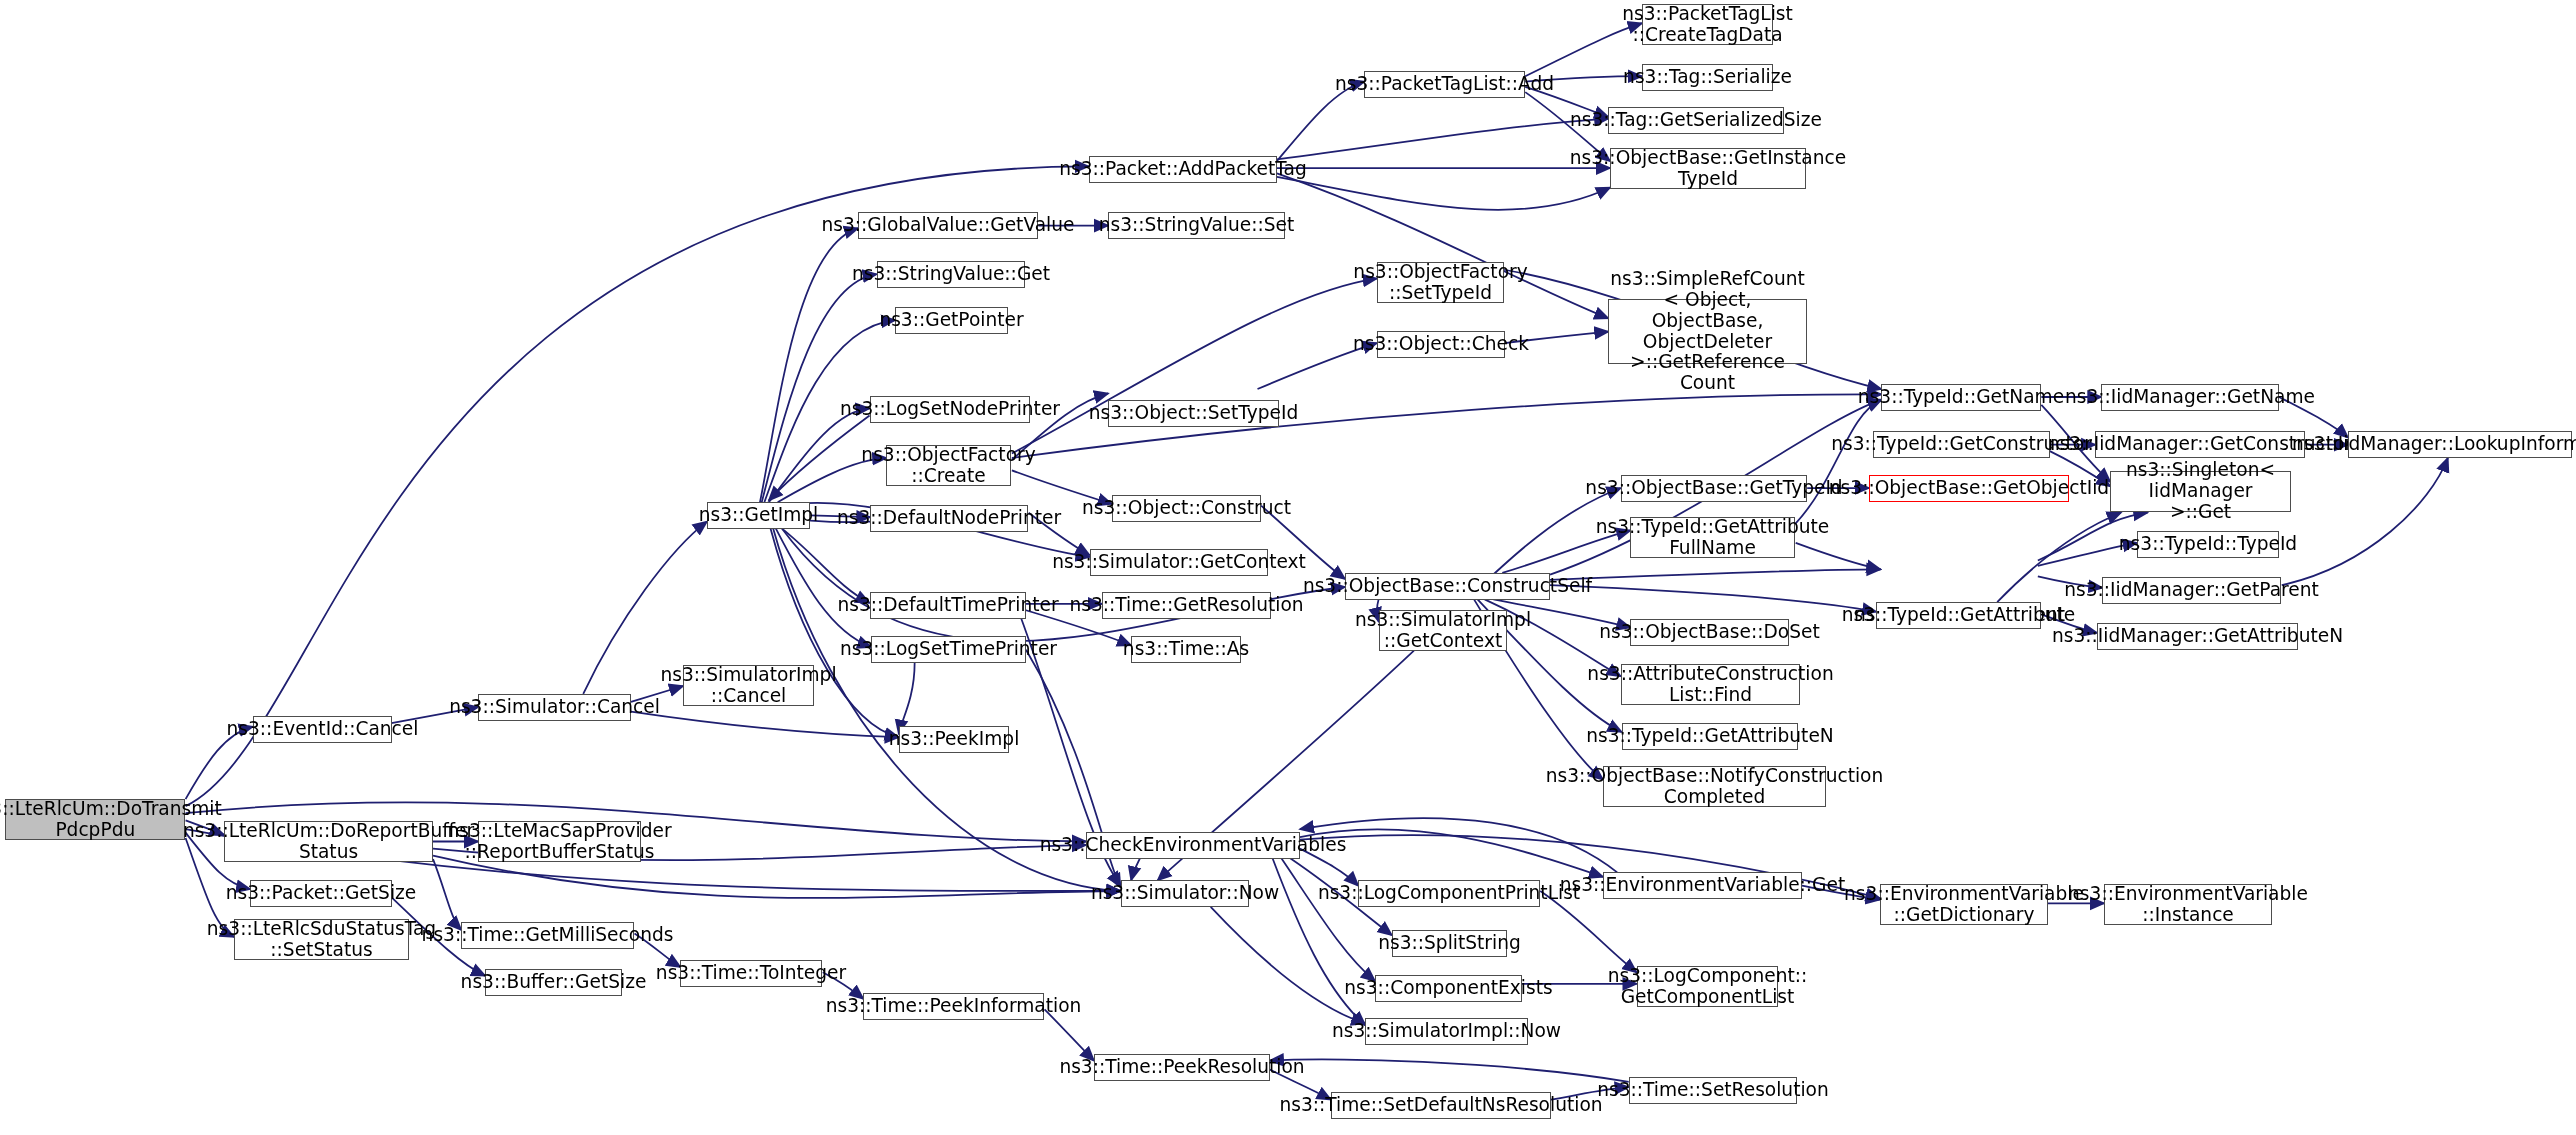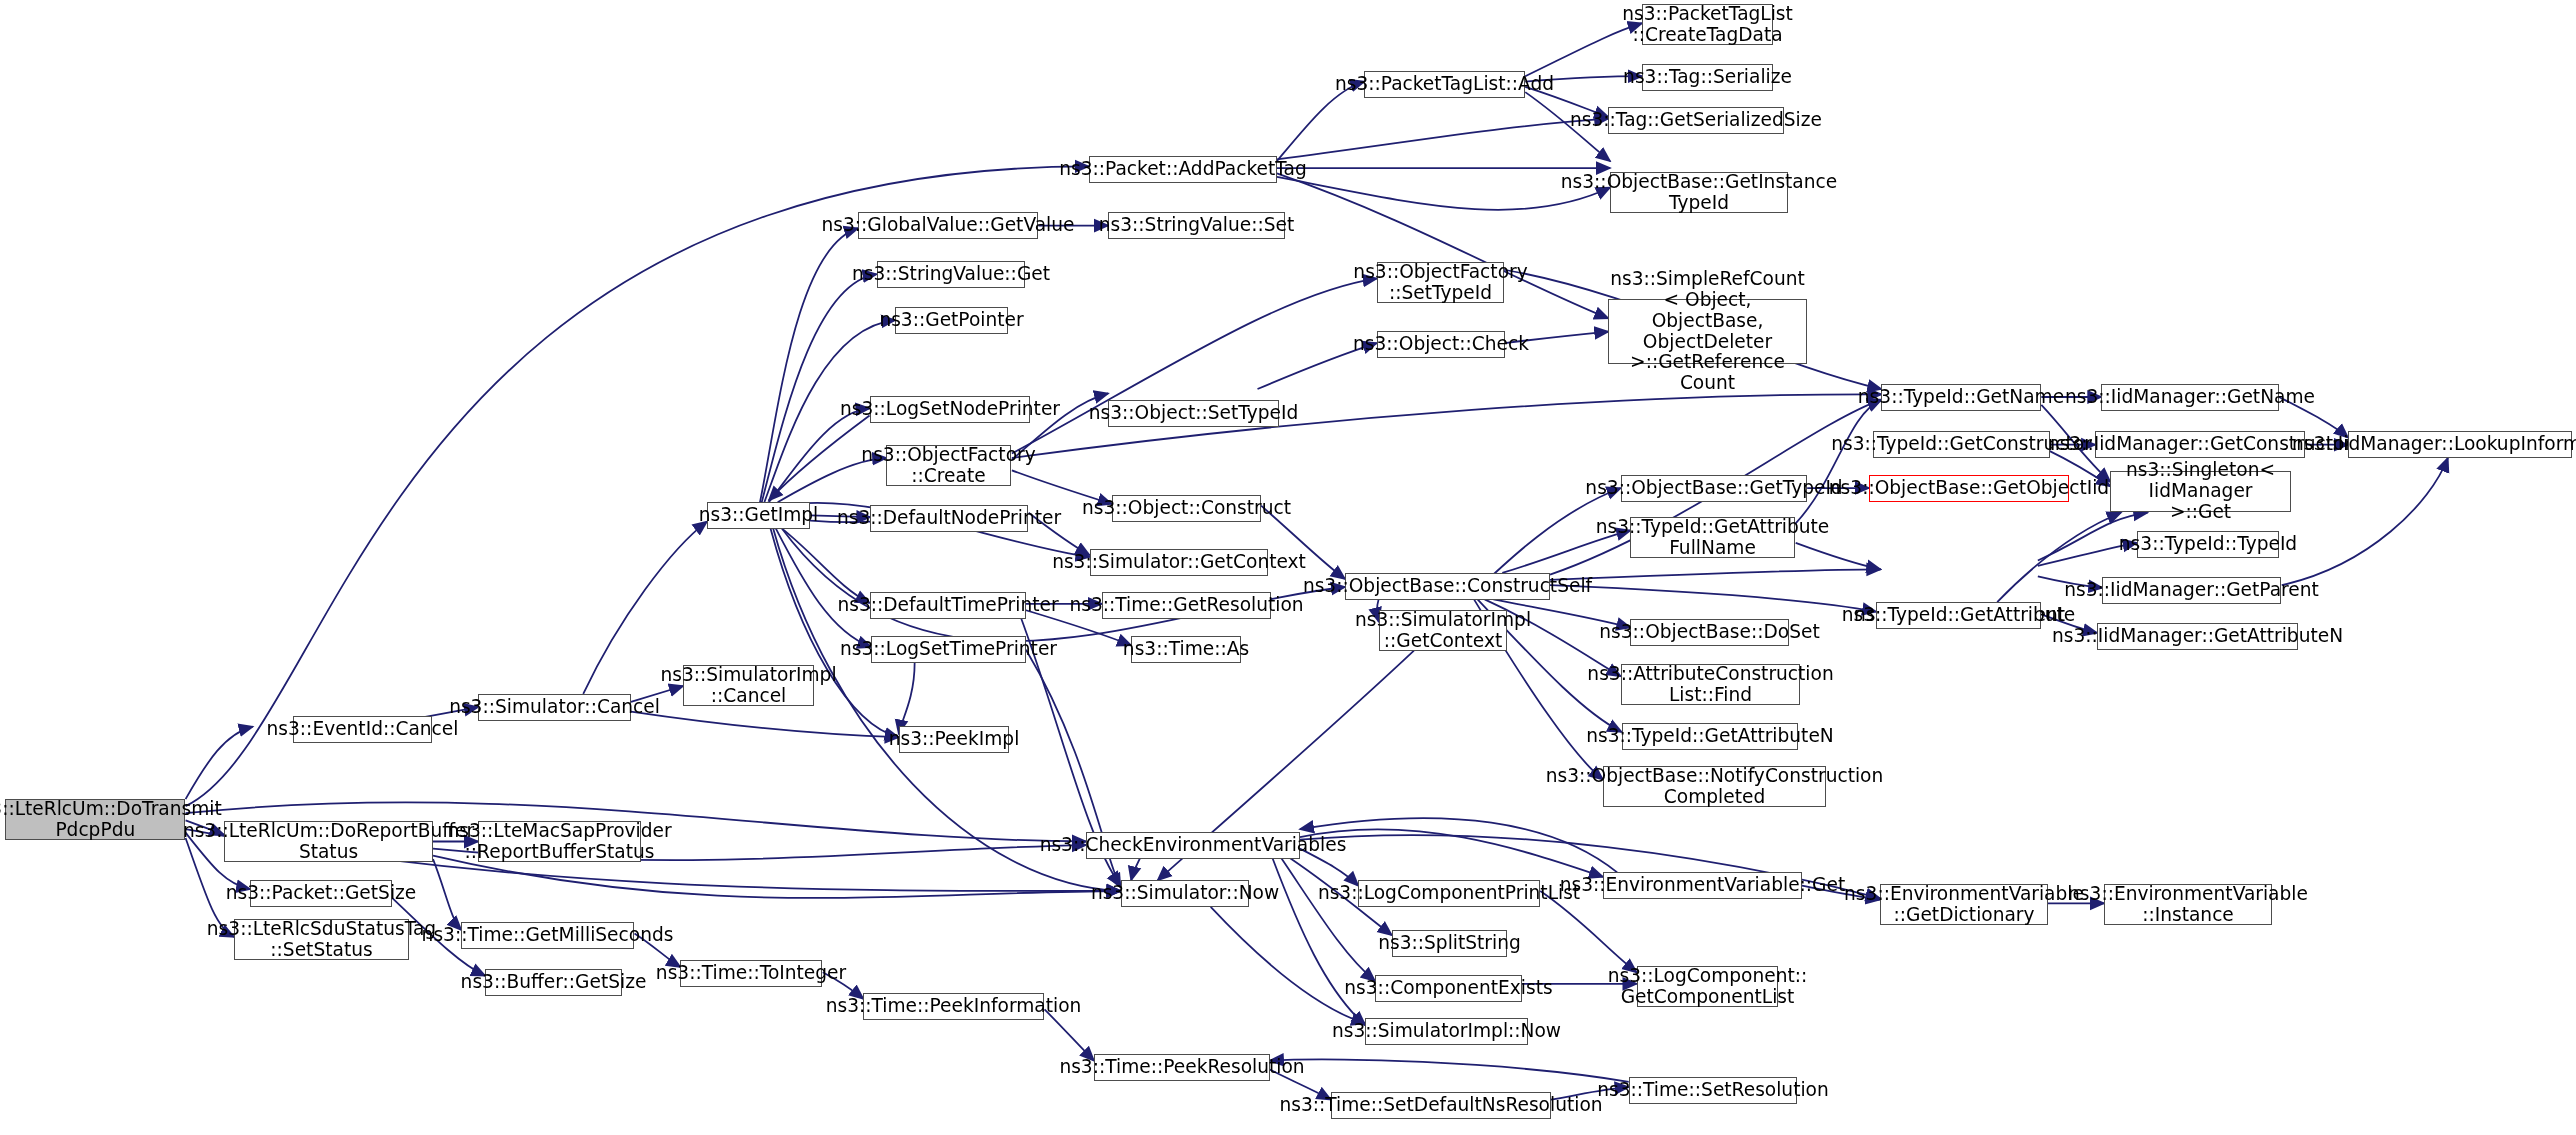--- a/index.html
+++ b/index.html
@@ -147,21 +147,21 @@
   <div id="node-layer">
       <div class="node root" style="left: 5.3px; top: 799px; width: 180px; height: 41px;">ns3::LteRlcUm::DoTransmit
 PdcpPdu</div>
       <div class="node" style="left: 224px; top: 821px; width: 209px; height: 41px;">ns3::LteRlcUm::DoReportBuffer
 Status</div>
       <div class="node" style="left: 478px; top: 821px; width: 163px; height: 41px;">ns3::LteMacSapProvider
 ::ReportBufferStatus</div>
       <div class="node" style="left: 250px; top: 880px; width: 142px; height: 26.5px;">ns3::Packet::GetSize</div>
       <div class="node" style="left: 234px; top: 919px; width: 175px; height: 41px;">ns3::LteRlcSduStatusTag
 ::SetStatus</div>
-      <div class="node" style="left: 253px; top: 716px; width: 139px; height: 26.5px; margin-left: 40px;">ns3::EventId::Cancel</div>
+      <div class="node" style="left: 253px; top: 716px; width: 139px; height: 26.5px;">ns3::EventId::Cancel</div>
       <div class="node" style="left: 478px; top: 694px; width: 153px; height: 26.5px;">ns3::Simulator::Cancel</div>
       <div class="node" style="left: 683px; top: 665px; width: 131px; height: 41px;">ns3::SimulatorImpl
 ::Cancel</div>
       <div class="node" style="left: 461px; top: 922px; width: 173px; height: 26.5px;">ns3::Time::GetMilliSeconds</div>
       <div class="node" style="left: 485px; top: 969px; width: 137px; height: 26.5px;">ns3::Buffer::GetSize</div>
       <div class="node" style="left: 680px; top: 960px; width: 142px; height: 26.5px;">ns3::Time::ToInteger</div>
       <div class="node" style="left: 863px; top: 993px; width: 181px; height: 26.5px;">ns3::Time::PeekInformation</div>
       <div class="node" style="left: 1094px; top: 1054px; width: 176px; height: 26.5px;">ns3::Time::PeekResolution</div>
       <div class="node" style="left: 1331px; top: 1092px; width: 220px; height: 26.5px;">ns3::Time::SetDefaultNsResolution</div>
       <div class="node" style="left: 1629px; top: 1077px; width: 168px; height: 26.5px;">ns3::Time::SetResolution</div>
@@ -179,21 +179,21 @@
       <div class="node" style="left: 1102px; top: 592px; width: 169px; height: 26.5px;">ns3::Time::GetResolution</div>
       <div class="node" style="left: 871px; top: 636px; width: 155px; height: 26.5px;">ns3::LogSetTimePrinter</div>
       <div class="node" style="left: 1131px; top: 636px; width: 110px; height: 26.5px;">ns3::Time::As</div>
       <div class="node" style="left: 899px; top: 726px; width: 110px; height: 26.5px;">ns3::PeekImpl</div>
       <div class="node" style="left: 1089px; top: 156px; width: 188px; height: 26.5px;">ns3::Packet::AddPacketTag</div>
       <div class="node" style="left: 1364px; top: 71px; width: 161px; height: 26.5px;">ns3::PacketTagList::Add</div>
       <div class="node" style="left: 1642px; top: 4.4px; width: 131px; height: 41px;">ns3::PacketTagList
 ::CreateTagData</div>
       <div class="node" style="left: 1642px; top: 64px; width: 131px; height: 26.5px;">ns3::Tag::Serialize</div>
       <div class="node" style="left: 1608px; top: 107px; width: 176px; height: 26.5px;">ns3::Tag::GetSerializedSize</div>
-      <div class="node" style="left: 1610px; top: 148px; width: 178px; height: 41px; margin-top: 24px;">ns3::ObjectBase::GetInstance
+      <div class="node" style="left: 1610px; top: 148px; width: 196px; height: 41px;">ns3::ObjectBase::GetInstance
 TypeId</div>
       <div class="node" style="left: 1377px; top: 262px; width: 127px; height: 41px;">ns3::ObjectFactory
 ::SetTypeId</div>
       <div class="node" style="left: 1377px; top: 331px; width: 128px; height: 26.5px;">ns3::Object::Check</div>
       <div class="node" style="left: 1108px; top: 380px; width: 171px; height: 26.5px; margin-top: 20px;">ns3::Object::SetTypeId</div>
       <div class="node" style="left: 1112px; top: 495px; width: 149px; height: 26.5px;">ns3::Object::Construct</div>
       <div class="node" style="left: 1608px; top: 299px; width: 199px; height: 65px;">ns3::SimpleRefCount
 &lt; Object, ObjectBase,
 ObjectDeleter &gt;::GetReference
 Count</div>

